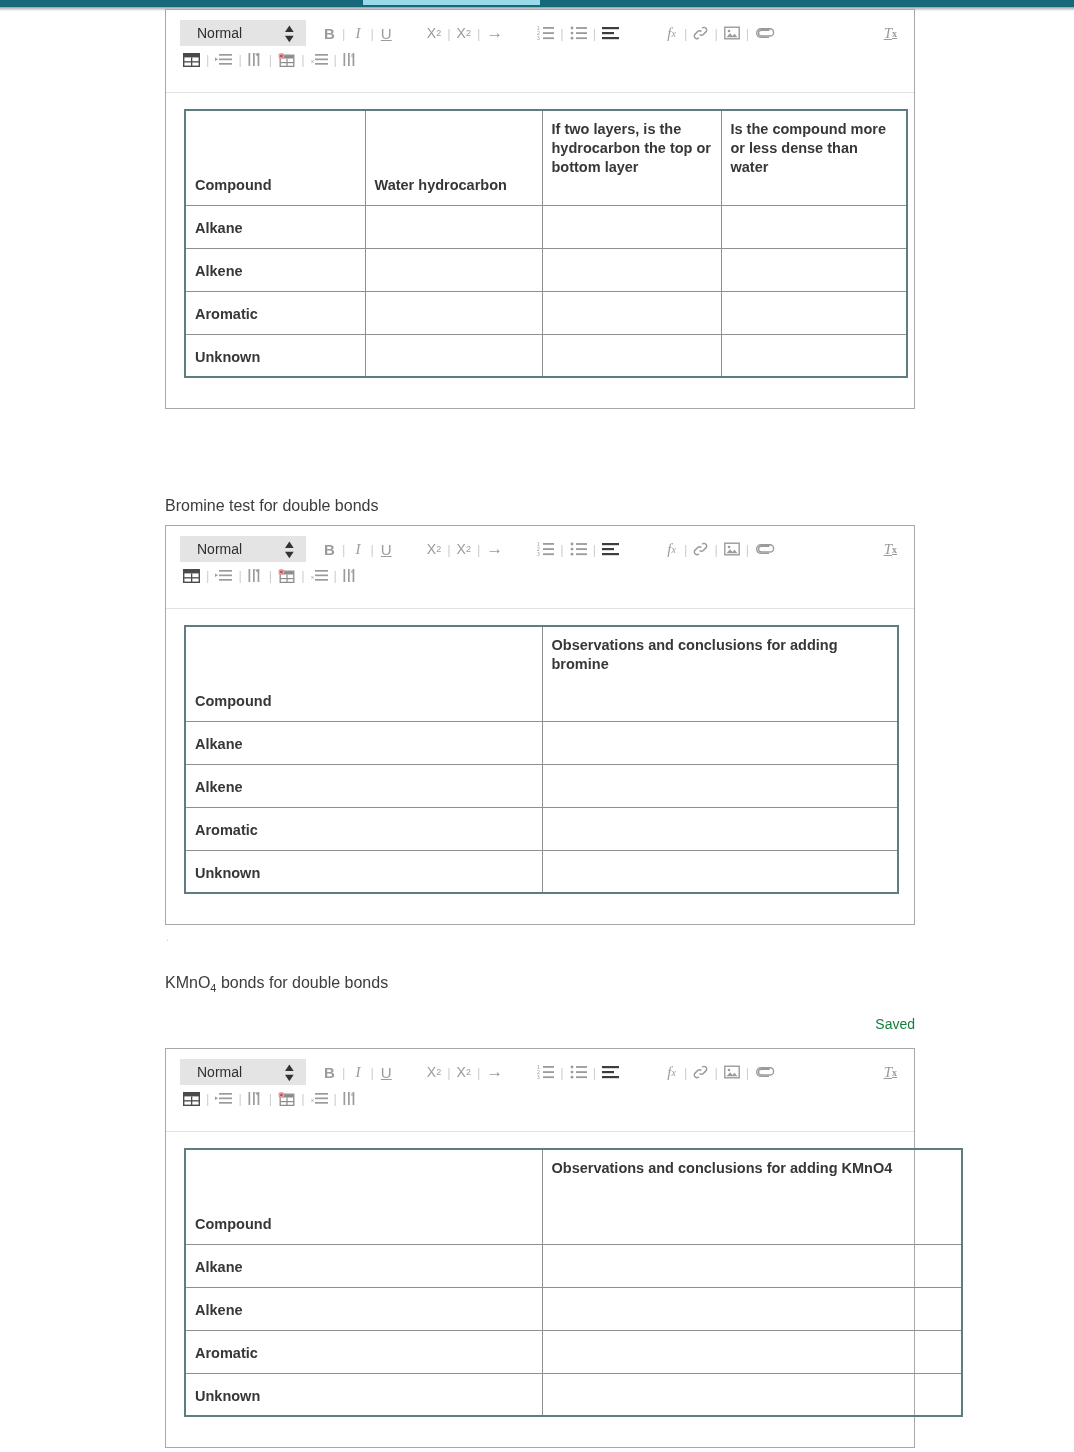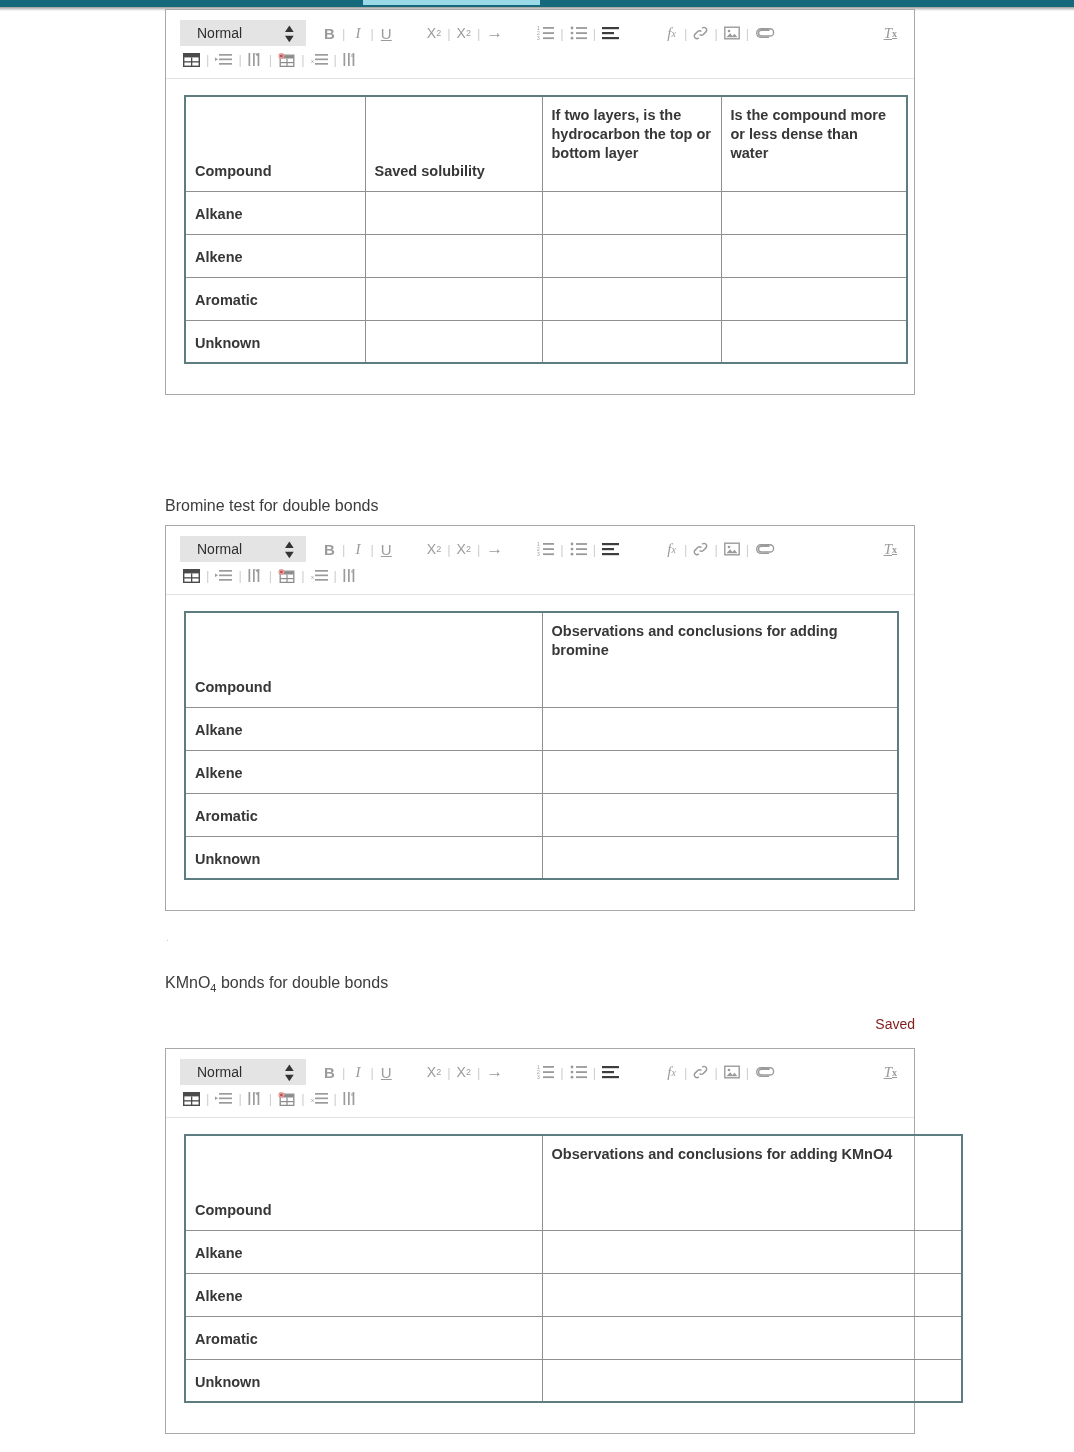--- a/index.html
+++ b/index.html
@@ -38,21 +38,21 @@
 
   
   .editor {
     position: absolute;
     left: 165px;
     width: 750px;
     border: 1px solid #a8a8a8;
     background: #ffffff;
   }
   .toolbar {
-    padding: 9px 14px 6px 14px;
+    padding: 9px 14px 20px 14px;
     border-bottom: 1px solid #e2e2e2;
     background: #ffffff;
   }
   .tb-row {
     display: flex;
     align-items: center;
     height: 28px;
     white-space: nowrap;
   }
   .tb-row.second { height: 25px; }
@@ -141,21 +141,21 @@
     font-size: 16px;
     color: #3c3c3c;
     font-weight: normal;
     white-space: nowrap;
   }
   .section-label sub { font-size: 11px; }
 
   .saved {
     position: absolute;
     font-size: 14px;
-    color: #7f1d1d;
+    color: #15803d;
     text-align: right;
   }
   .tiny-dot {
     position: absolute;
     left: 166px;
     font-size: 10px;
     color: #cdcdcd;
   }
 </style>
 </head>
@@ -318,21 +318,21 @@
             </svg>
         </span>
       </div>
     </div>
 
     <div class="editor-body">
       <table class="lab">
         <tbody>
             <tr class="hdr">
           <td style="width:180px;">Compound</td>
-          <td style="width:177px;">Saved solubility</td>
+          <td style="width:177px;">Water hydrocarbon</td>
           <td class="wrap" style="width:179px;">If two layers, is the hydrocarbon the top or bottom layer</td>
           <td class="wrap" style="width:186px;">Is the compound more or less dense than water</td>
         </tr>
         <tr>
           <td>Alkane</td>
           <td></td>
           <td></td>
           <td></td>
         </tr>
         <tr>

